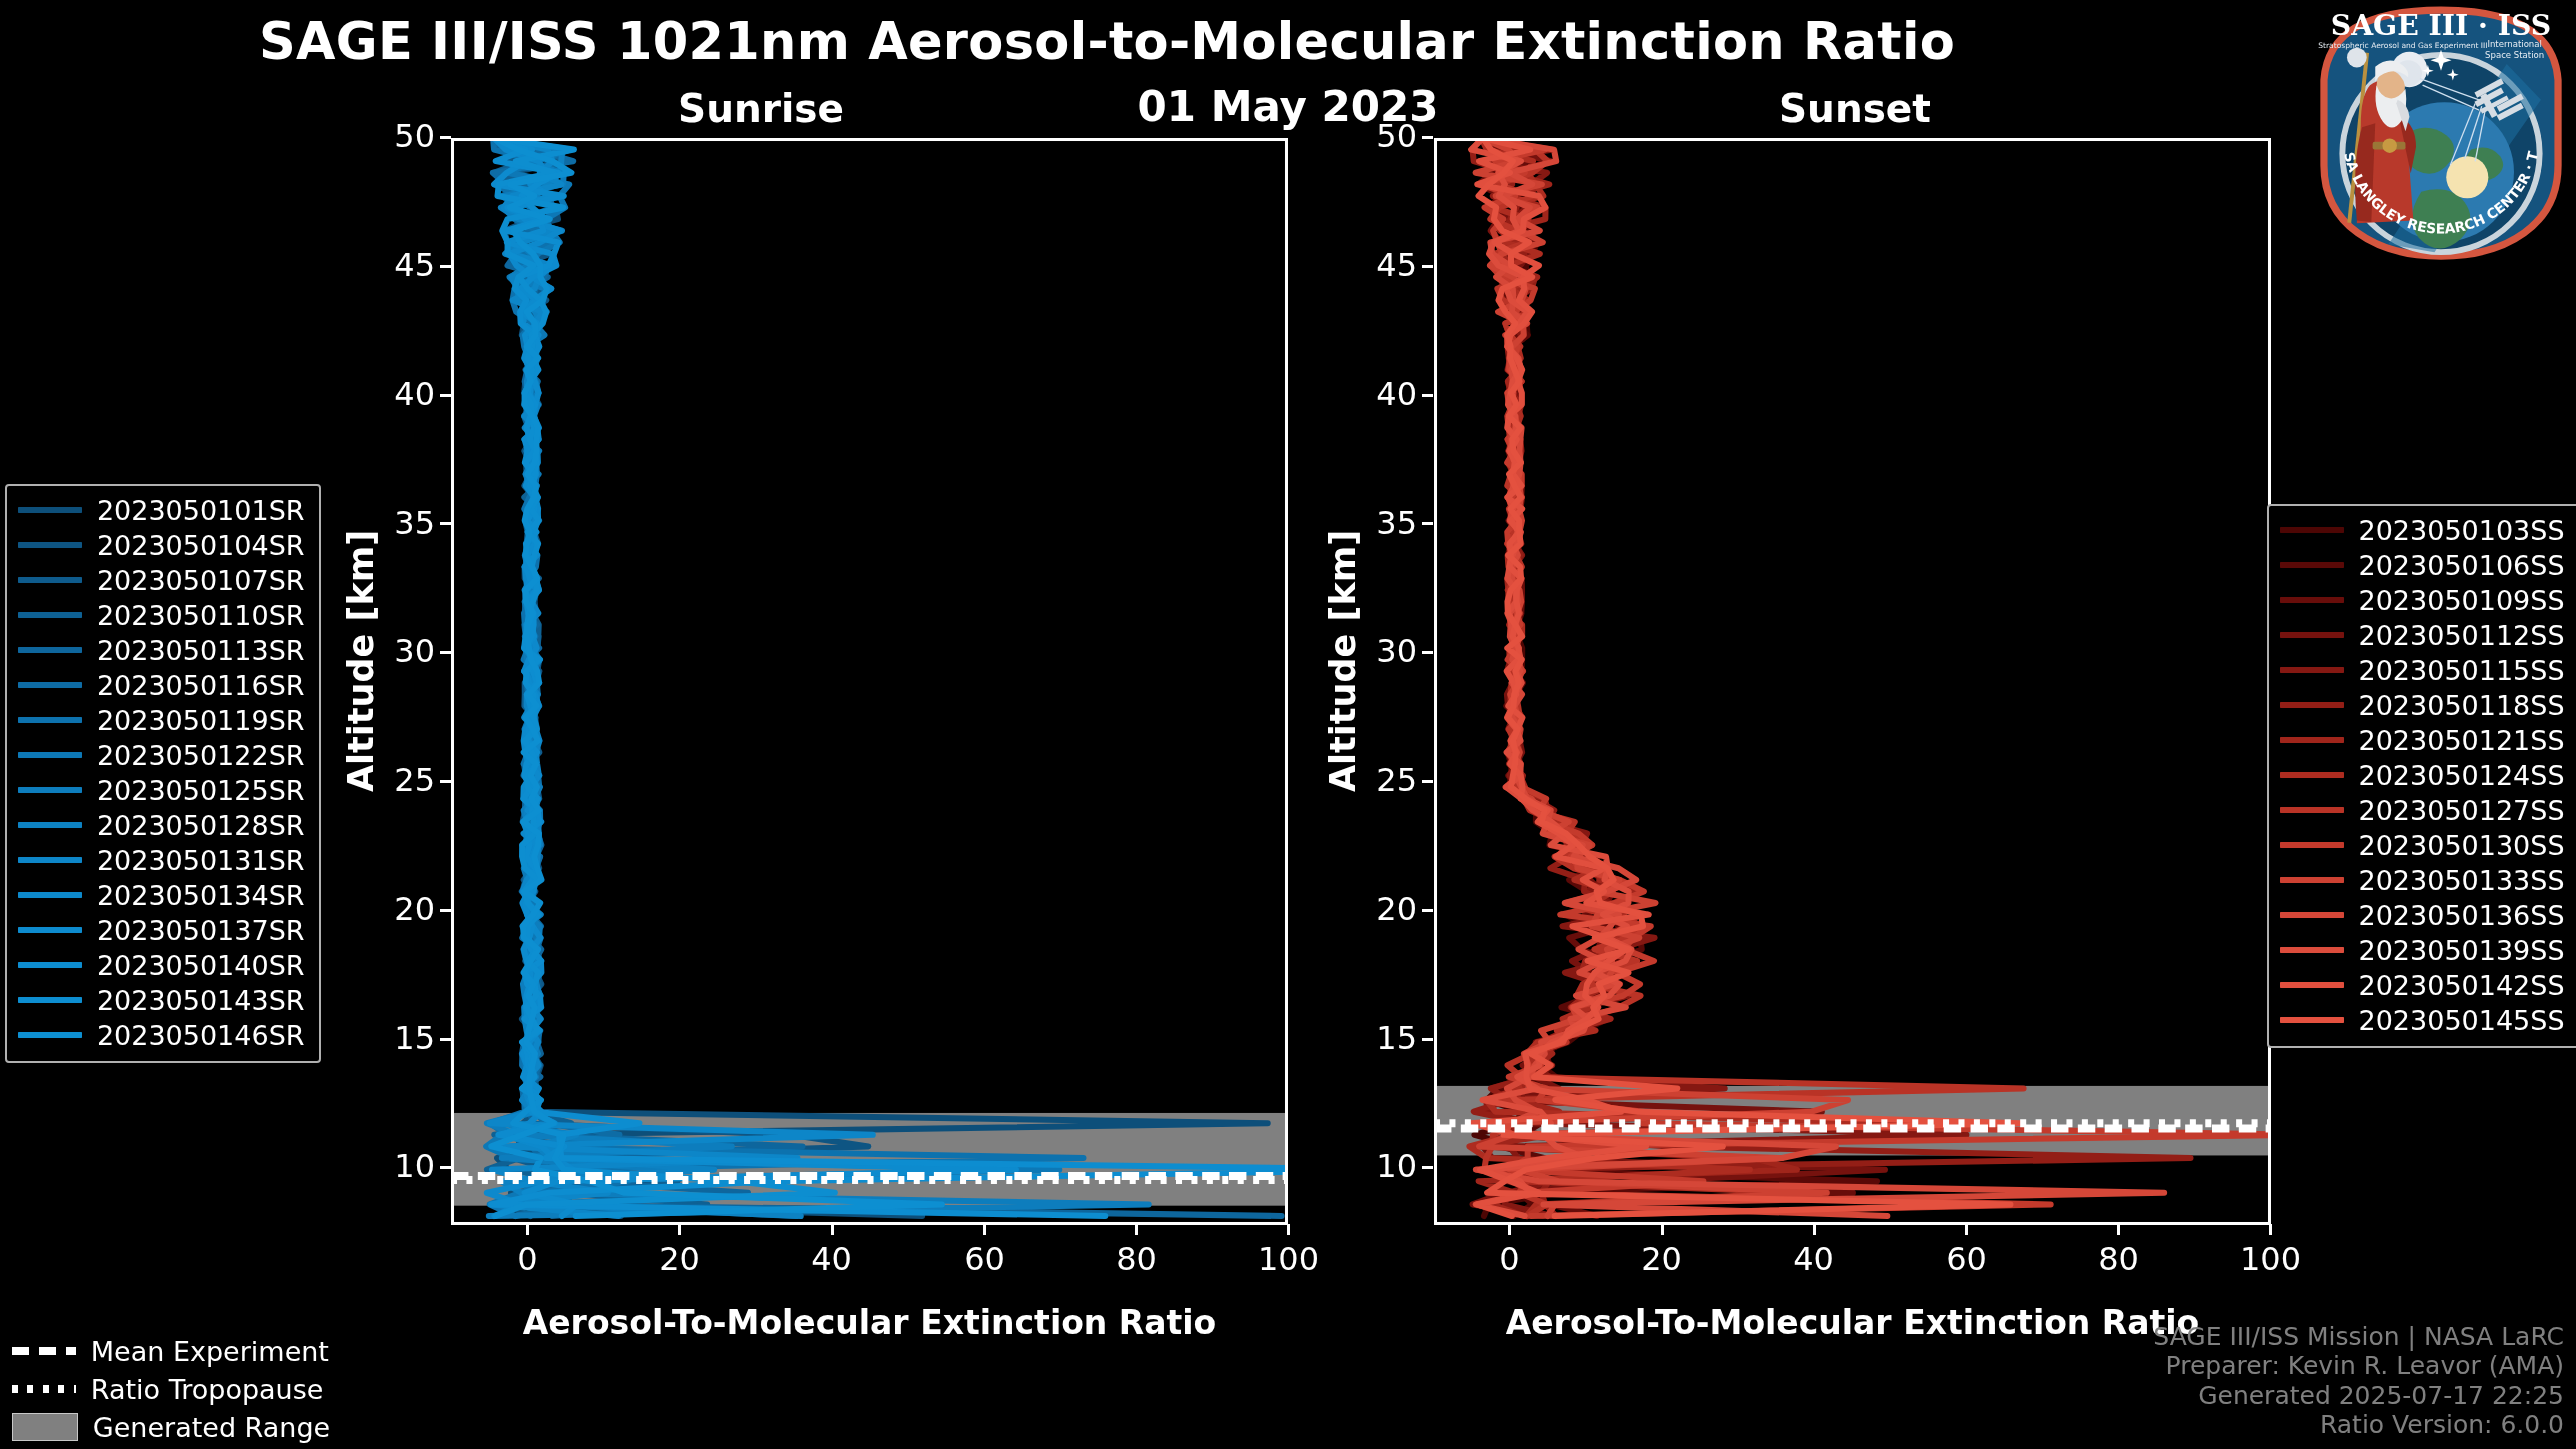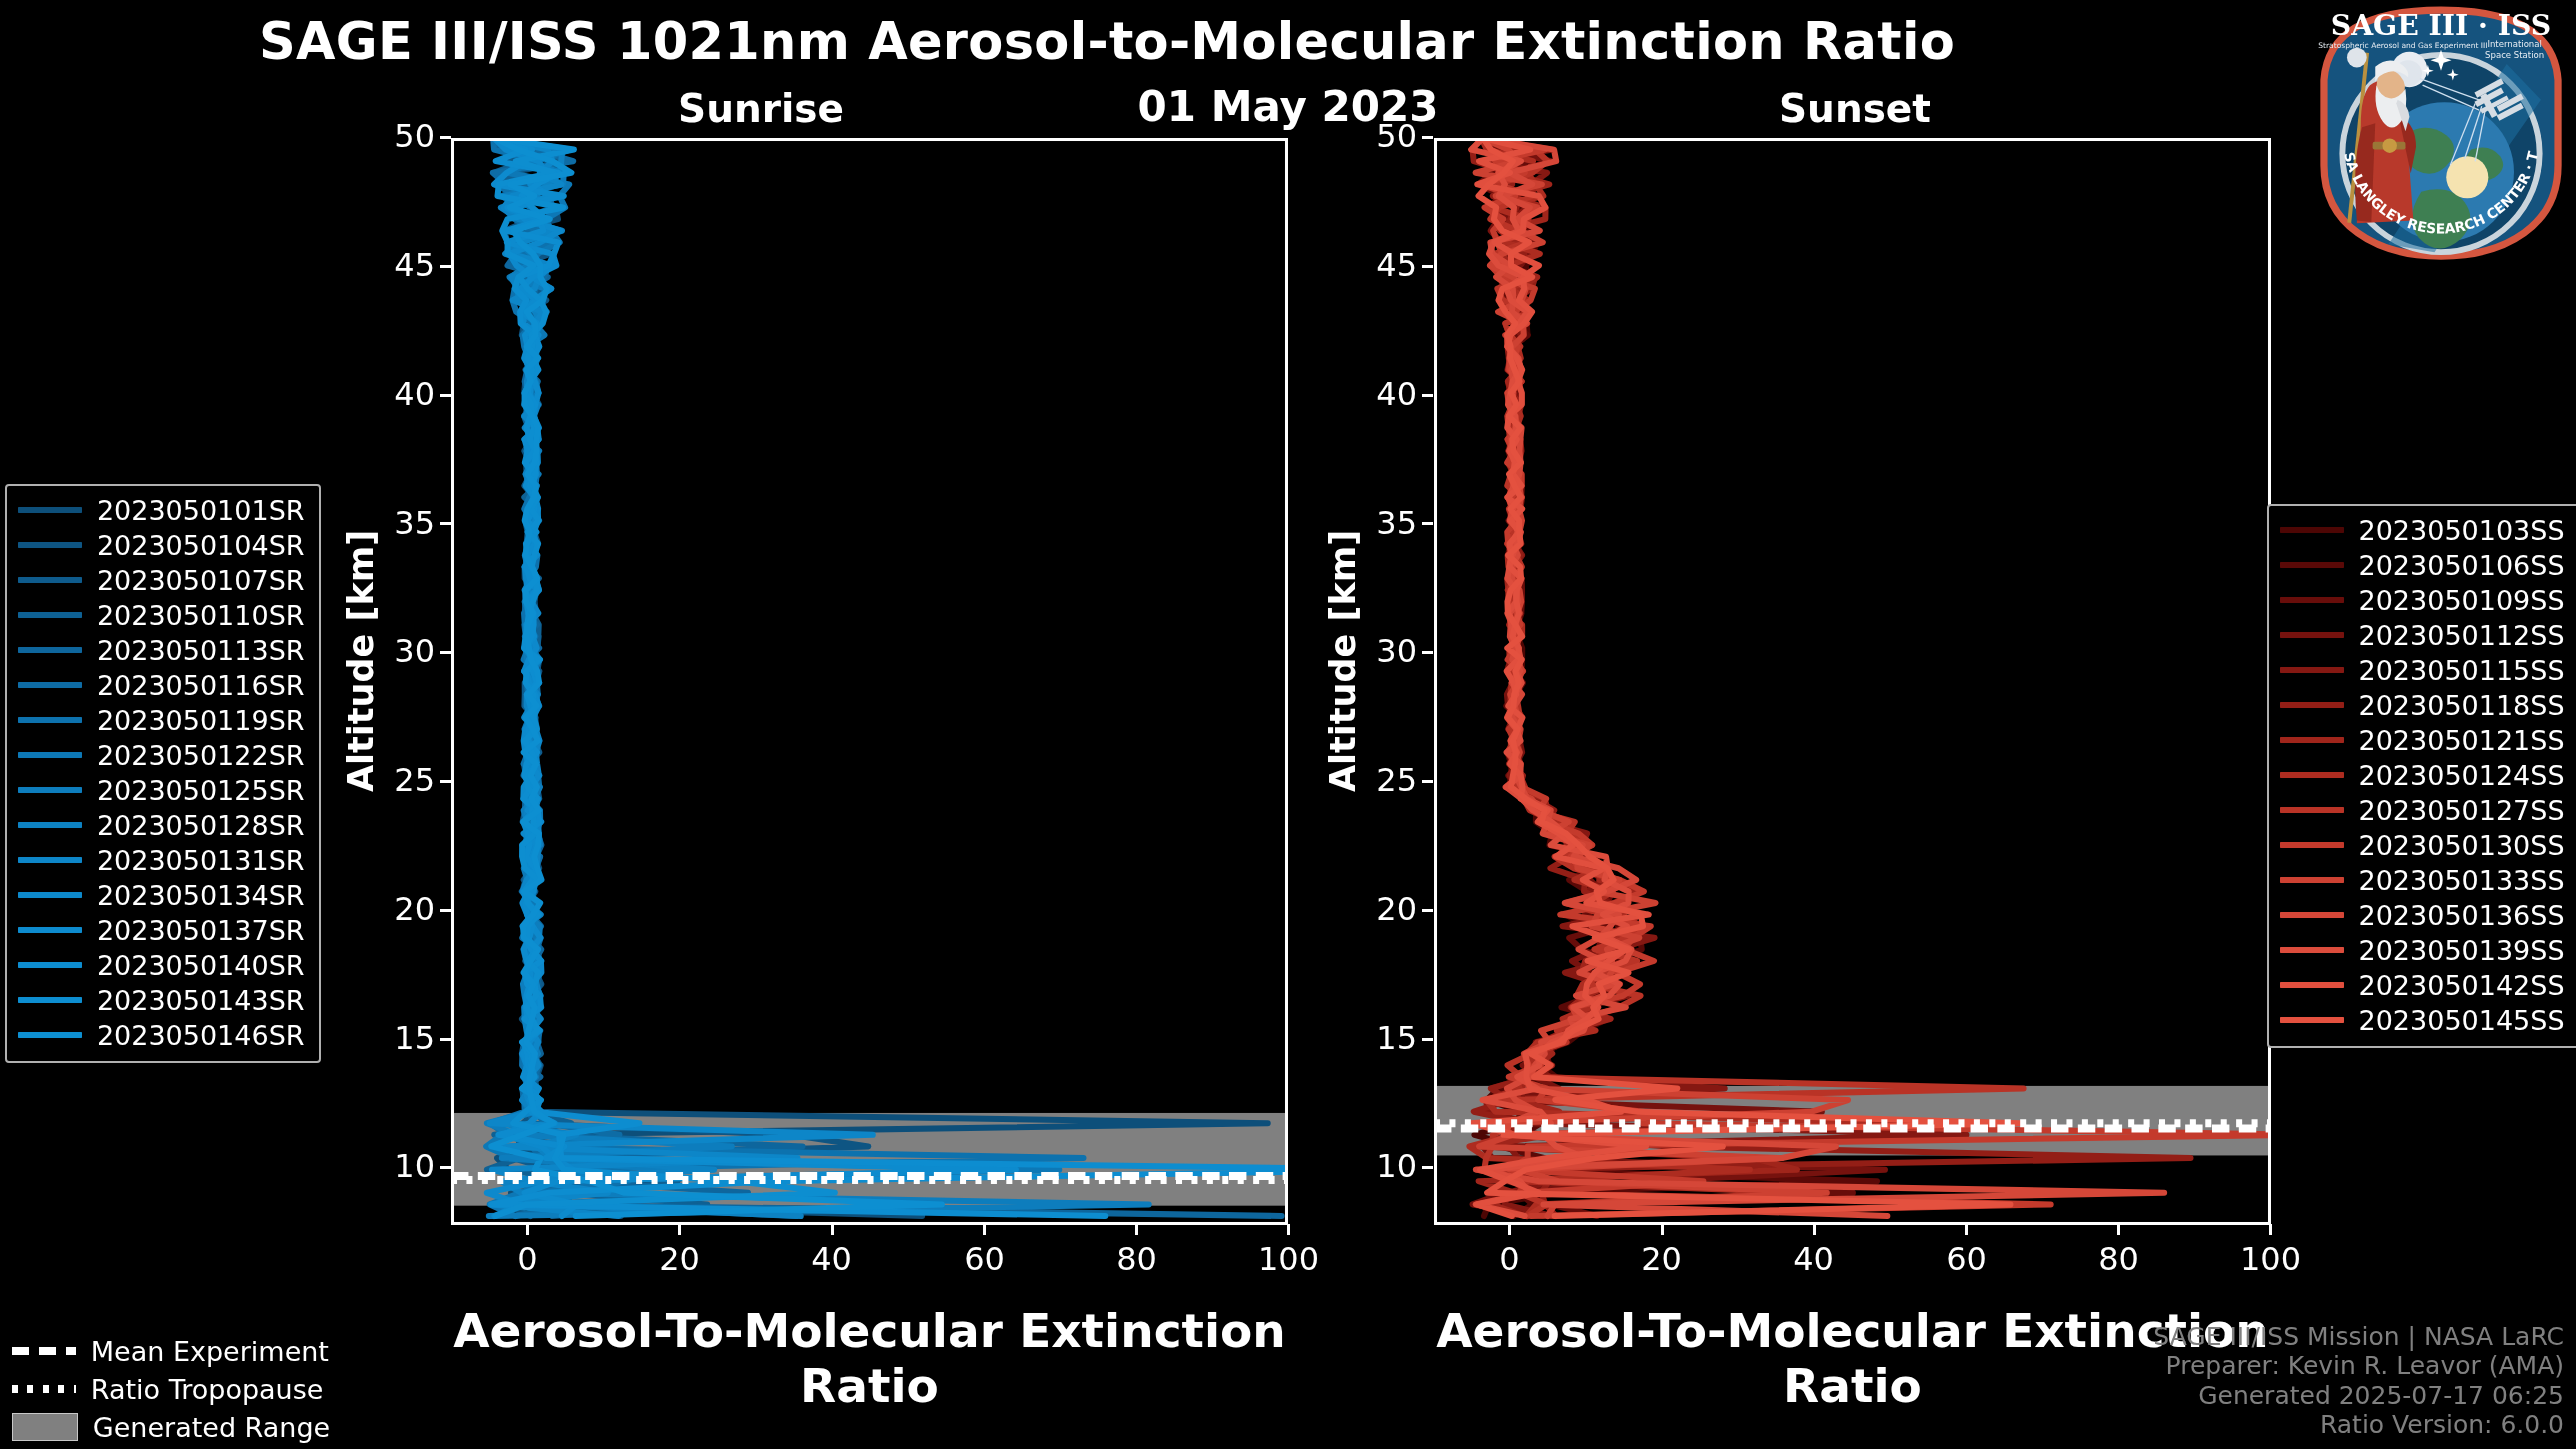--- a/index.html
+++ b/index.html
@@ -18,21 +18,21 @@
   .plot-wrap{position:absolute;top:138px;height:1087px;}
   #plot-left{left:451px;width:837px;}
   #plot-right{left:1434px;width:837px;}
   .plot-wrap svg{display:block;width:100%;height:100%;}
 
   .ylab{position:absolute;font-size:35px;font-weight:bold;color:#fff;
         transform:rotate(-90deg);transform-origin:left top;white-space:nowrap;}
   #ylab-left{left:341px;top:792px;}
   #ylab-right{left:1323px;top:792px;}
 
-  .xlab{position:absolute;top:1303px;font-size:47px;font-weight:bold;
+  .xlab{position:absolute;top:1303px;font-size:33px;font-weight:bold;
         color:#fff;text-align:center;}
   #xlab-left{left:451px;width:837px;}
   #xlab-right{left:1434px;width:837px;}
 
   .ytick{position:absolute;font-size:32px;color:#fff;text-align:right;width:81px;}
   .xtick{position:absolute;font-size:32px;color:#fff;text-align:center;width:107px;top:1240px;}
 
   .legend{position:absolute;border:2px solid #b0b0b0;border-radius:4px;
           background:#000;padding:6.7px 14.8px 8px 10.7px;}
   #legend-sunrise{left:5.4px;top:484px;}
@@ -267,21 +267,21 @@
     </div>
     <div class="lrow">
       <span class="tsw box"></span>
       <span class="llabel">Generated Range</span>
     </div>
   </div>
 
 <div id="credits">
     <div>SAGE III/ISS Mission | NASA LaRC</div>
     <div>Preparer: Kevin R. Leavor (AMA)</div>
-    <div>Generated 2025-07-17 06:25</div>
+    <div>Generated 2025-07-17 22:25</div>
     <div>Ratio Version: 6.0.0</div>
   </div>
 
 <div id="logo"><svg viewBox="0 0 400 400" width="266" height="263">
       <defs>
         <path id="ringp" d="M 52 228 A 150 150 0 0 0 348 228" fill="none"></path>
         <clipPath id="shieldClip">
           <path d="M200 14 C300 14 372 40 378 120 L378 250 C378 340 300 388 200 388 C100 388 22 340 22 250 L22 120 C28 40 100 14 200 14 Z"></path>
         </clipPath>
       </defs>

